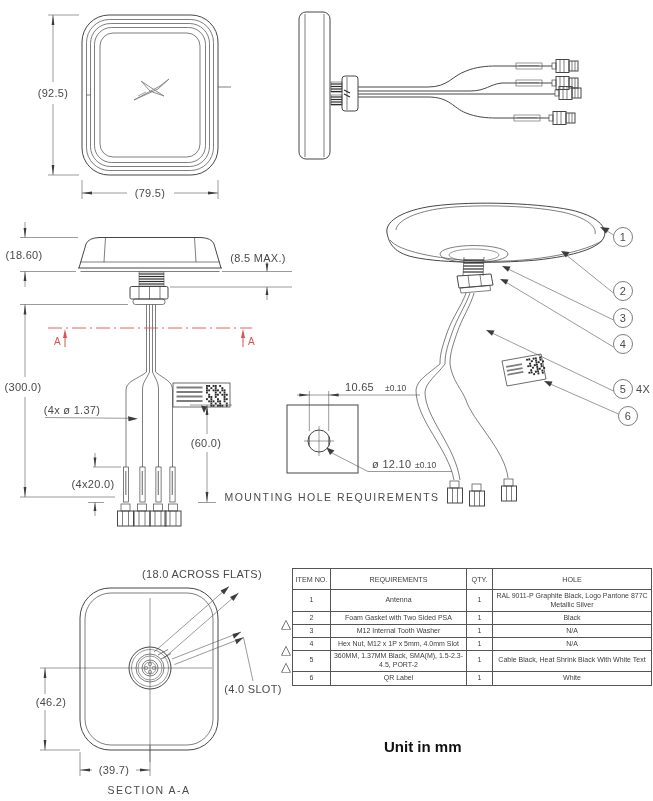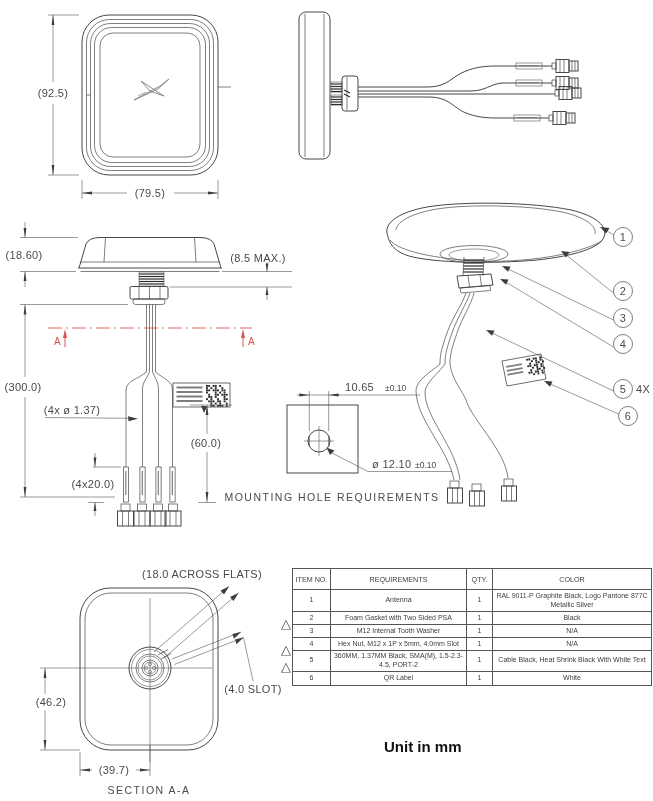--- a/index.html
+++ b/index.html
@@ -555,21 +555,21 @@
           <col style="width:38px">
           <col style="width:136px">
           <col style="width:26px">
           <col style="width:159px">
         </colgroup>
     <tbody>
           <tr style="height:21px">
       <th>ITEM NO.</th>
       <th>REQUIREMENTS</th>
       <th>QTY.</th>
-      <th>COLOR</th>
+      <th>HOLE</th>
     </tr>
     <tr style="height:22px">
       <td>1</td>
             <td>Antenna</td>
             <td>1</td>
             <td>RAL 9011-P Graphite Black, Logo Pantone 877C Metallic Silver</td>
     </tr>
     <tr style="height:13px">
       <td>2</td>
             <td>Foam Gasket with Two Sided PSA</td>

